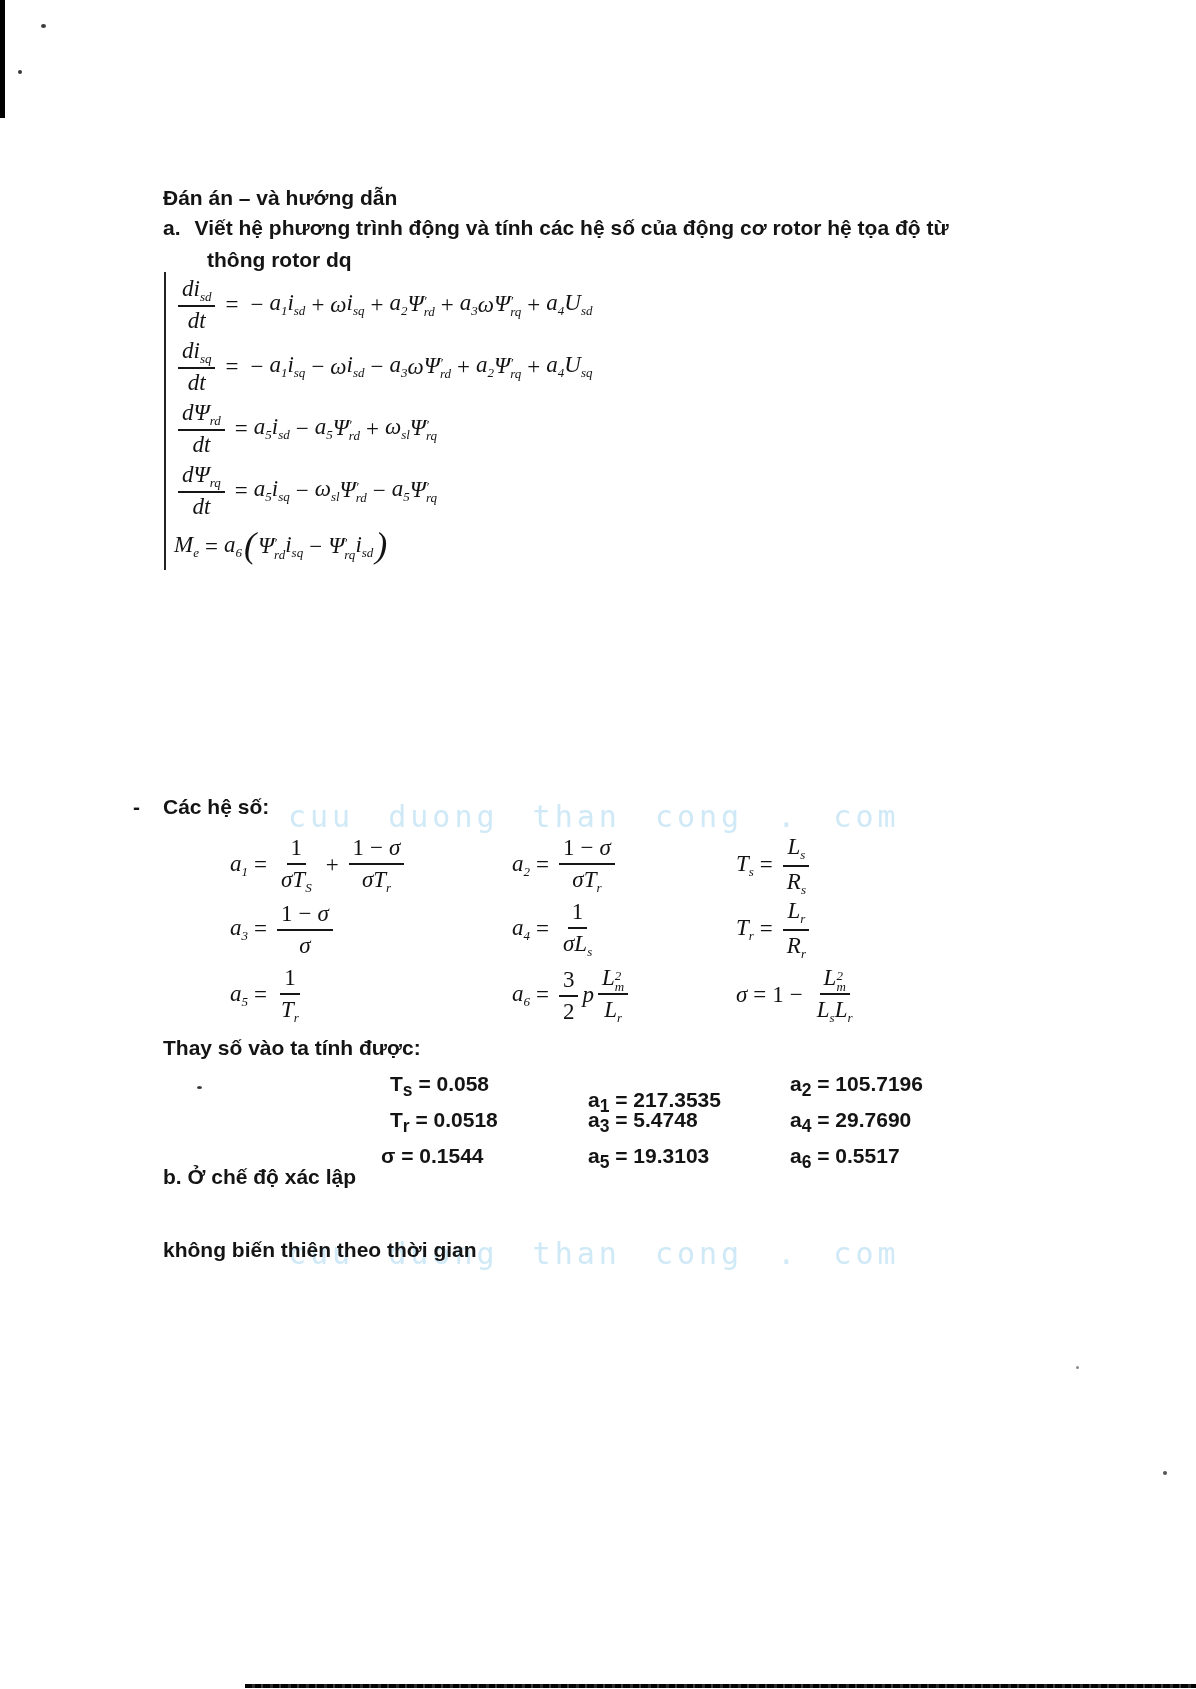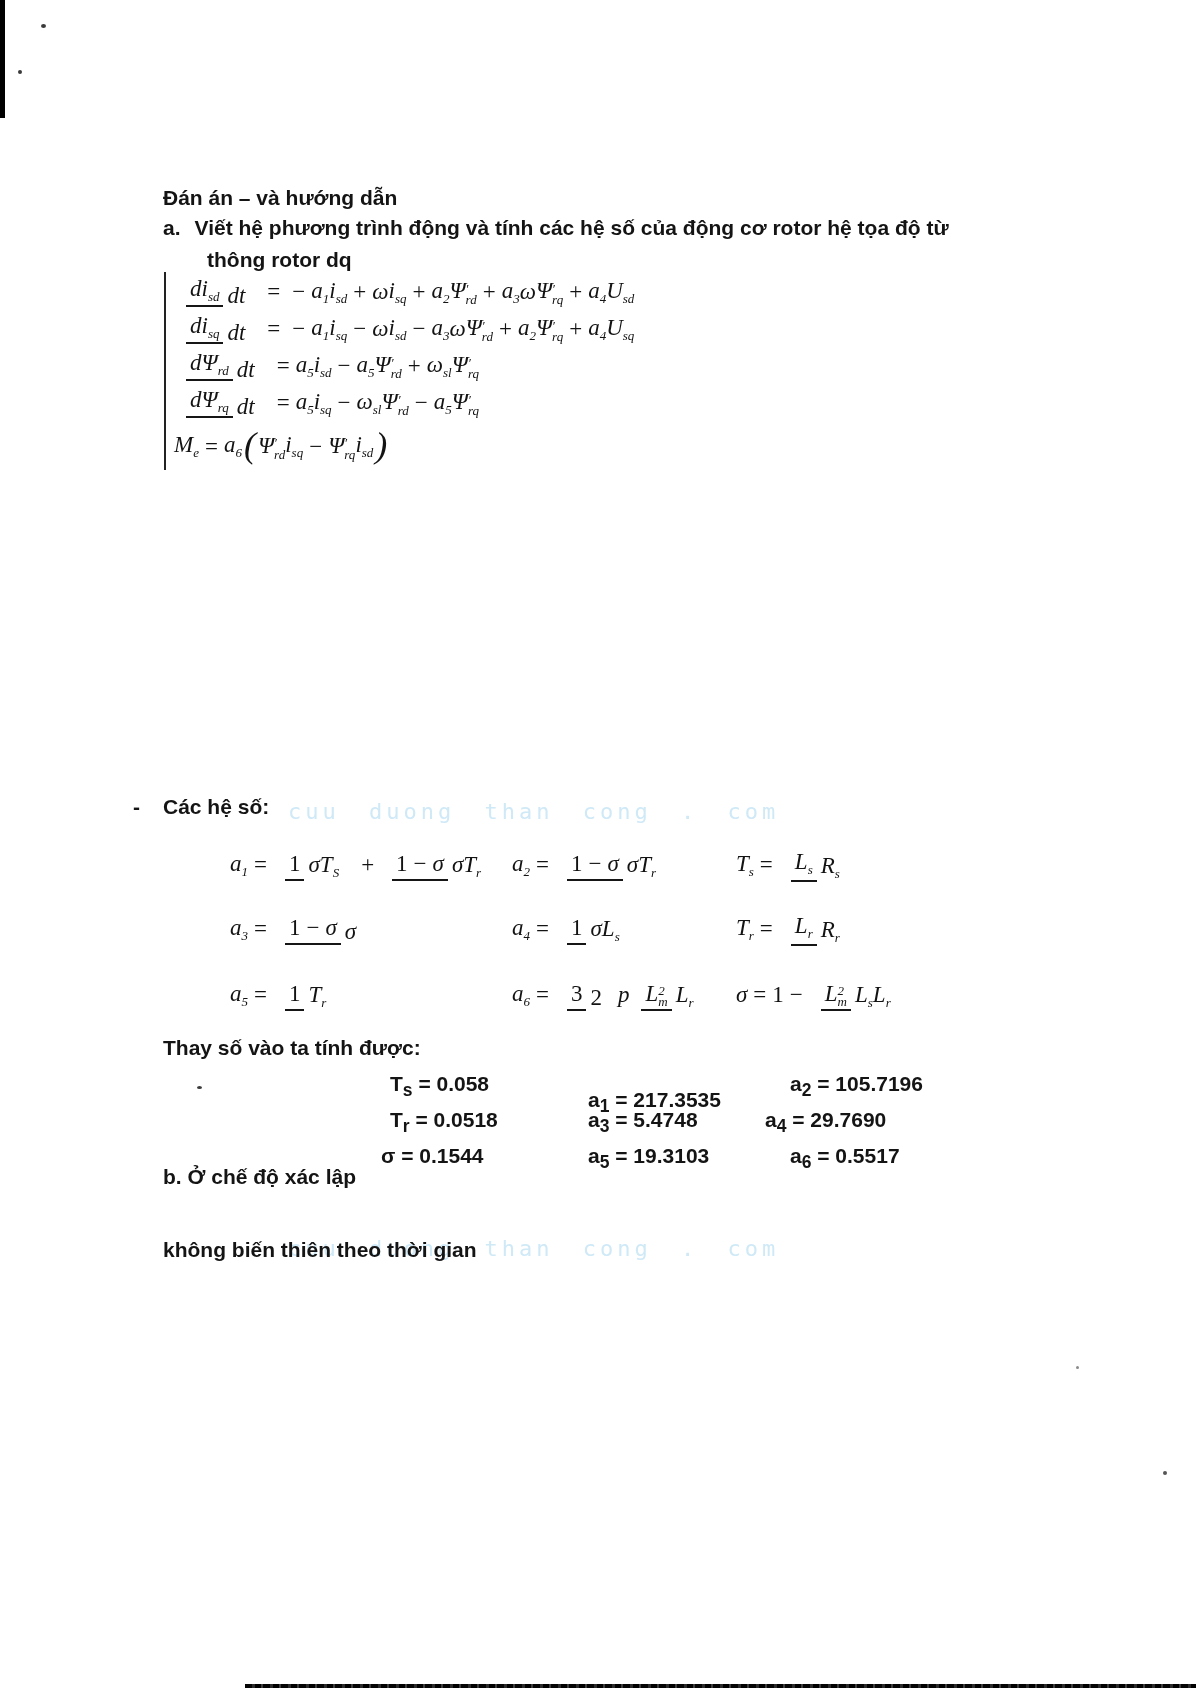--- a/index.html
+++ b/index.html
@@ -27,22 +27,22 @@
     color:#131313;
     white-space:nowrap;
     z-index:2;
   }
   .mrow{display:flex;align-items:center;line-height:1;}
   .mi{font-style:italic;}
   .mn,.mo{font-style:normal;}
   .mo{padding:0 6px;}
   .math sub{font-size:13px;font-style:italic;vertical-align:-5px;letter-spacing:0;}
   .frac{
-    display:inline-flex;flex-direction:row;align-items:flex-end;
-    vertical-align:middle;margin:0 12px;
+    display:inline-flex;flex-direction:column;align-items:center;
+    vertical-align:middle;margin:0 4px;
   }
   .fnum{display:block;padding:1px 4px 2px;border-bottom:2px solid #161616;}
   .fden{display:block;padding:2px 4px 0;}
   .supsub{
     display:inline-flex;flex-direction:column;align-items:flex-start;
     font-size:13px;line-height:0.85;vertical-align:middle;
     transform:translateY(1px);font-style:italic;
   }
   .big{font-size:36px;line-height:0.9;padding:0 2px;transform:translateY(-1px);}
   
@@ -50,21 +50,21 @@
     display:flex;flex-direction:column;gap:6px;
     border-left:2px solid #222;
     padding:4px 0 6px 8px;
     z-index:2;
   }
   
   .ccell{display:flex;align-items:center;height:62px;}
   
   .wm{
     font-family:"DejaVu Sans Mono",monospace;
-    font-size:22px;
+    font-size:30px;
     letter-spacing:4px;
     word-spacing:12px;
     color:#cfe9f7;
     z-index:1;
     white-space:nowrap;
   }
   
   .leftbar{left:0;top:0;width:5px;height:118px;background:#000;}
   .dot{background:#3a3a3a;border-radius:50%;}
   .bottombar{
@@ -316,21 +316,21 @@
 
   <div class="abs sans" style="left:163px;top:1036px;">Thay số vào ta tính được:</div>
   <div class="abs dot" style="left:197px;top:1086px;width:5px;height:3px;"></div>
 
   <div class="abs sans" style="left:390px;top:1072px;">T<sub>s</sub> = 0.058</div>
   <div class="abs sans" style="left:588px;top:1072px;margin-top:16px;">a<sub>1</sub> = 217.3535</div>
   <div class="abs sans" style="left:790px;top:1072px;">a<sub>2</sub> = 105.7196</div>
 
   <div class="abs sans" style="left:390px;top:1108px;">T<sub>r</sub> = 0.0518</div>
   <div class="abs sans" style="left:588px;top:1108px;">a<sub>3</sub> = 5.4748</div>
-  <div class="abs sans" style="left:765px;top:1108px;text-align:right;">a<sub>4</sub> = 29.7690</div>
+  <div class="abs sans" style="left:790px;top:1108px;text-align:right;">a<sub>4</sub> = 29.7690</div>
 
   <div class="abs sans" style="left:381px;top:1144px;text-align:right;">σ = 0.1544</div>
   <div class="abs sans" style="left:588px;top:1144px;">a<sub>5</sub> = 19.3103</div>
   <div class="abs sans" style="left:790px;top:1144px;">a<sub>6</sub> = 0.5517</div>
 
   <div class="abs sans" style="left:163px;top:1165px;">b. Ở chế độ xác lập</div>
 
   <div class="abs sans" style="left:163px;top:1238px;">không biến thiên theo thời gian</div>
 
 </div>

